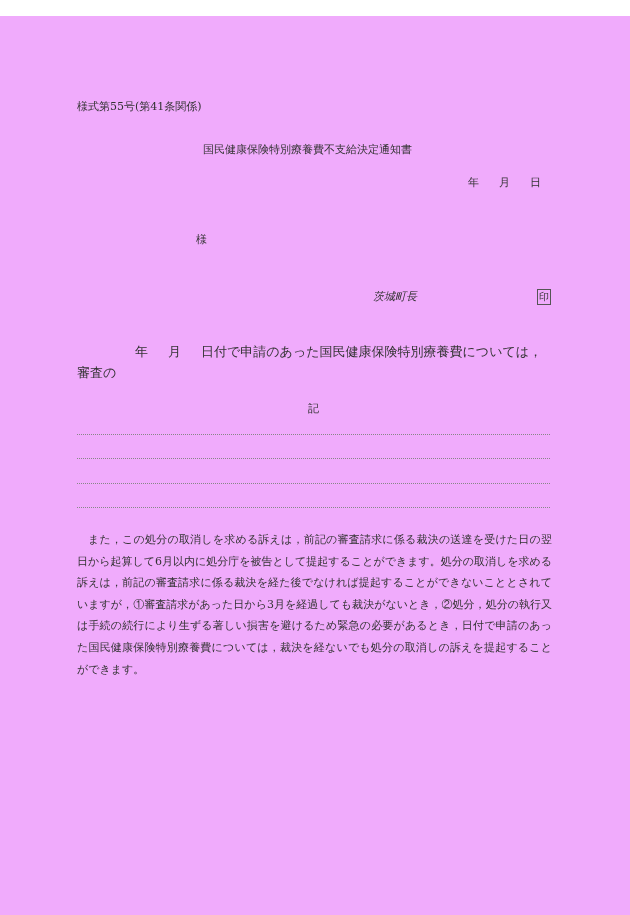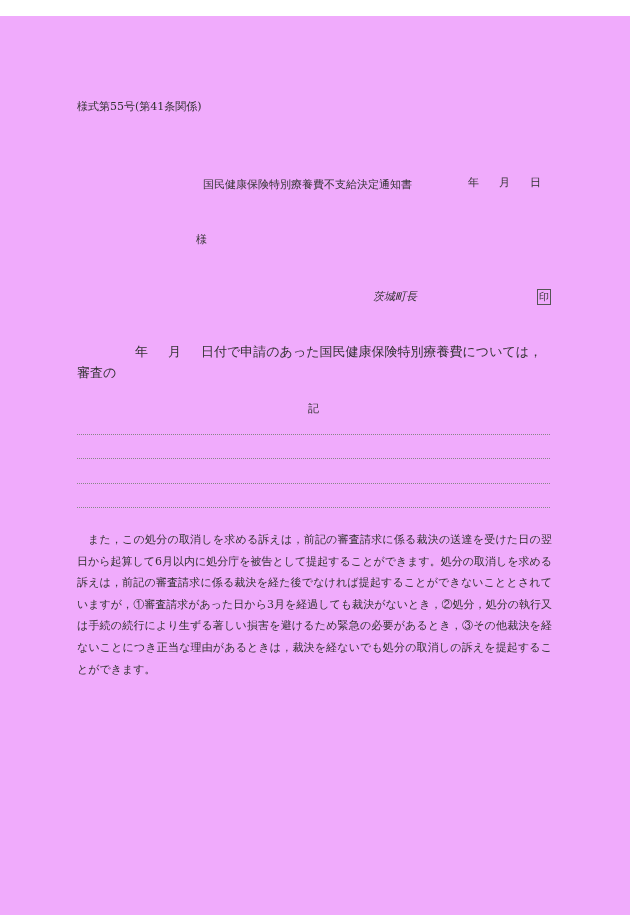--- a/index.html
+++ b/index.html
@@ -18,21 +18,21 @@
     .page {
       position: absolute;
       left: 0; top: 16px;
       width: 630px;
       height: 915px;
       background: #f0abfc;
     }
     .abs { position: absolute; white-space: nowrap; }
     .t11 { font-size: 11px; line-height: 14px; }
     .form-no { left: 77px; top: 84px; }
-    .doc-title { left: 203px; top: 127px; margin-top: 35px; }
+    .doc-title { left: 203px; top: 127px; }
     .date-line { left: 468px; top: 160px; font-family: Liberation Mono, monospace; }
     .date-line span { display: inline-block; }
     .date-line .gap { width: 20px; }
     .addressee { left: 196px; top: 217px; }
     .issuer { left: 373px; top: 274px; font-style: italic; }
     .seal {
       position: absolute;
       left: 537px; top: 273px;
       width: 12px; height: 14px;
       border: 1px solid #555555;
@@ -101,16 +101,16 @@
   </div>
 
   <div class="abs t11 ki">記</div>
 
   <div class="dotline d1"></div>
   <div class="dotline d2"></div>
   <div class="dotline d3"></div>
   <div class="dotline d4"></div>
 
   <div class="notice">
-    <p>また，この処分の取消しを求める訴えは，前記の審査請求に係る裁決の送達を受けた日の翌日から起算して6月以内に処分庁を被告として提起することができます。処分の取消しを求める訴えは，前記の審査請求に係る裁決を経た後でなければ提起することができないこととされていますが，①審査請求があった日から3月を経過しても裁決がないとき，②処分，処分の執行又は手続の続行により生ずる著しい損害を避けるため緊急の必要があるとき，③その他裁決を経ないことにつき正当な理由があるときは，裁決を経ないでも処分の取消しの訴えを提起することができます。</p>
+    <p>また，この処分の取消しを求める訴えは，前記の審査請求に係る裁決の送達を受けた日の翌日から起算して6月以内に処分庁を被告として提起することができます。処分の取消しを求める訴えは，前記の審査請求に係る裁決を経た後でなければ提起することができないこととされていますが，①審査請求があった日から3月を経過しても裁決がないとき，②処分，処分の執行又は手続の続行により生ずる著しい損害を避けるため緊急の必要があるとき，日付で申請のあった国民健康保険特別療養費については，裁決を経ないでも処分の取消しの訴えを提起することができます。</p>
   </div>
 
 </div>
 
 </body></html>

